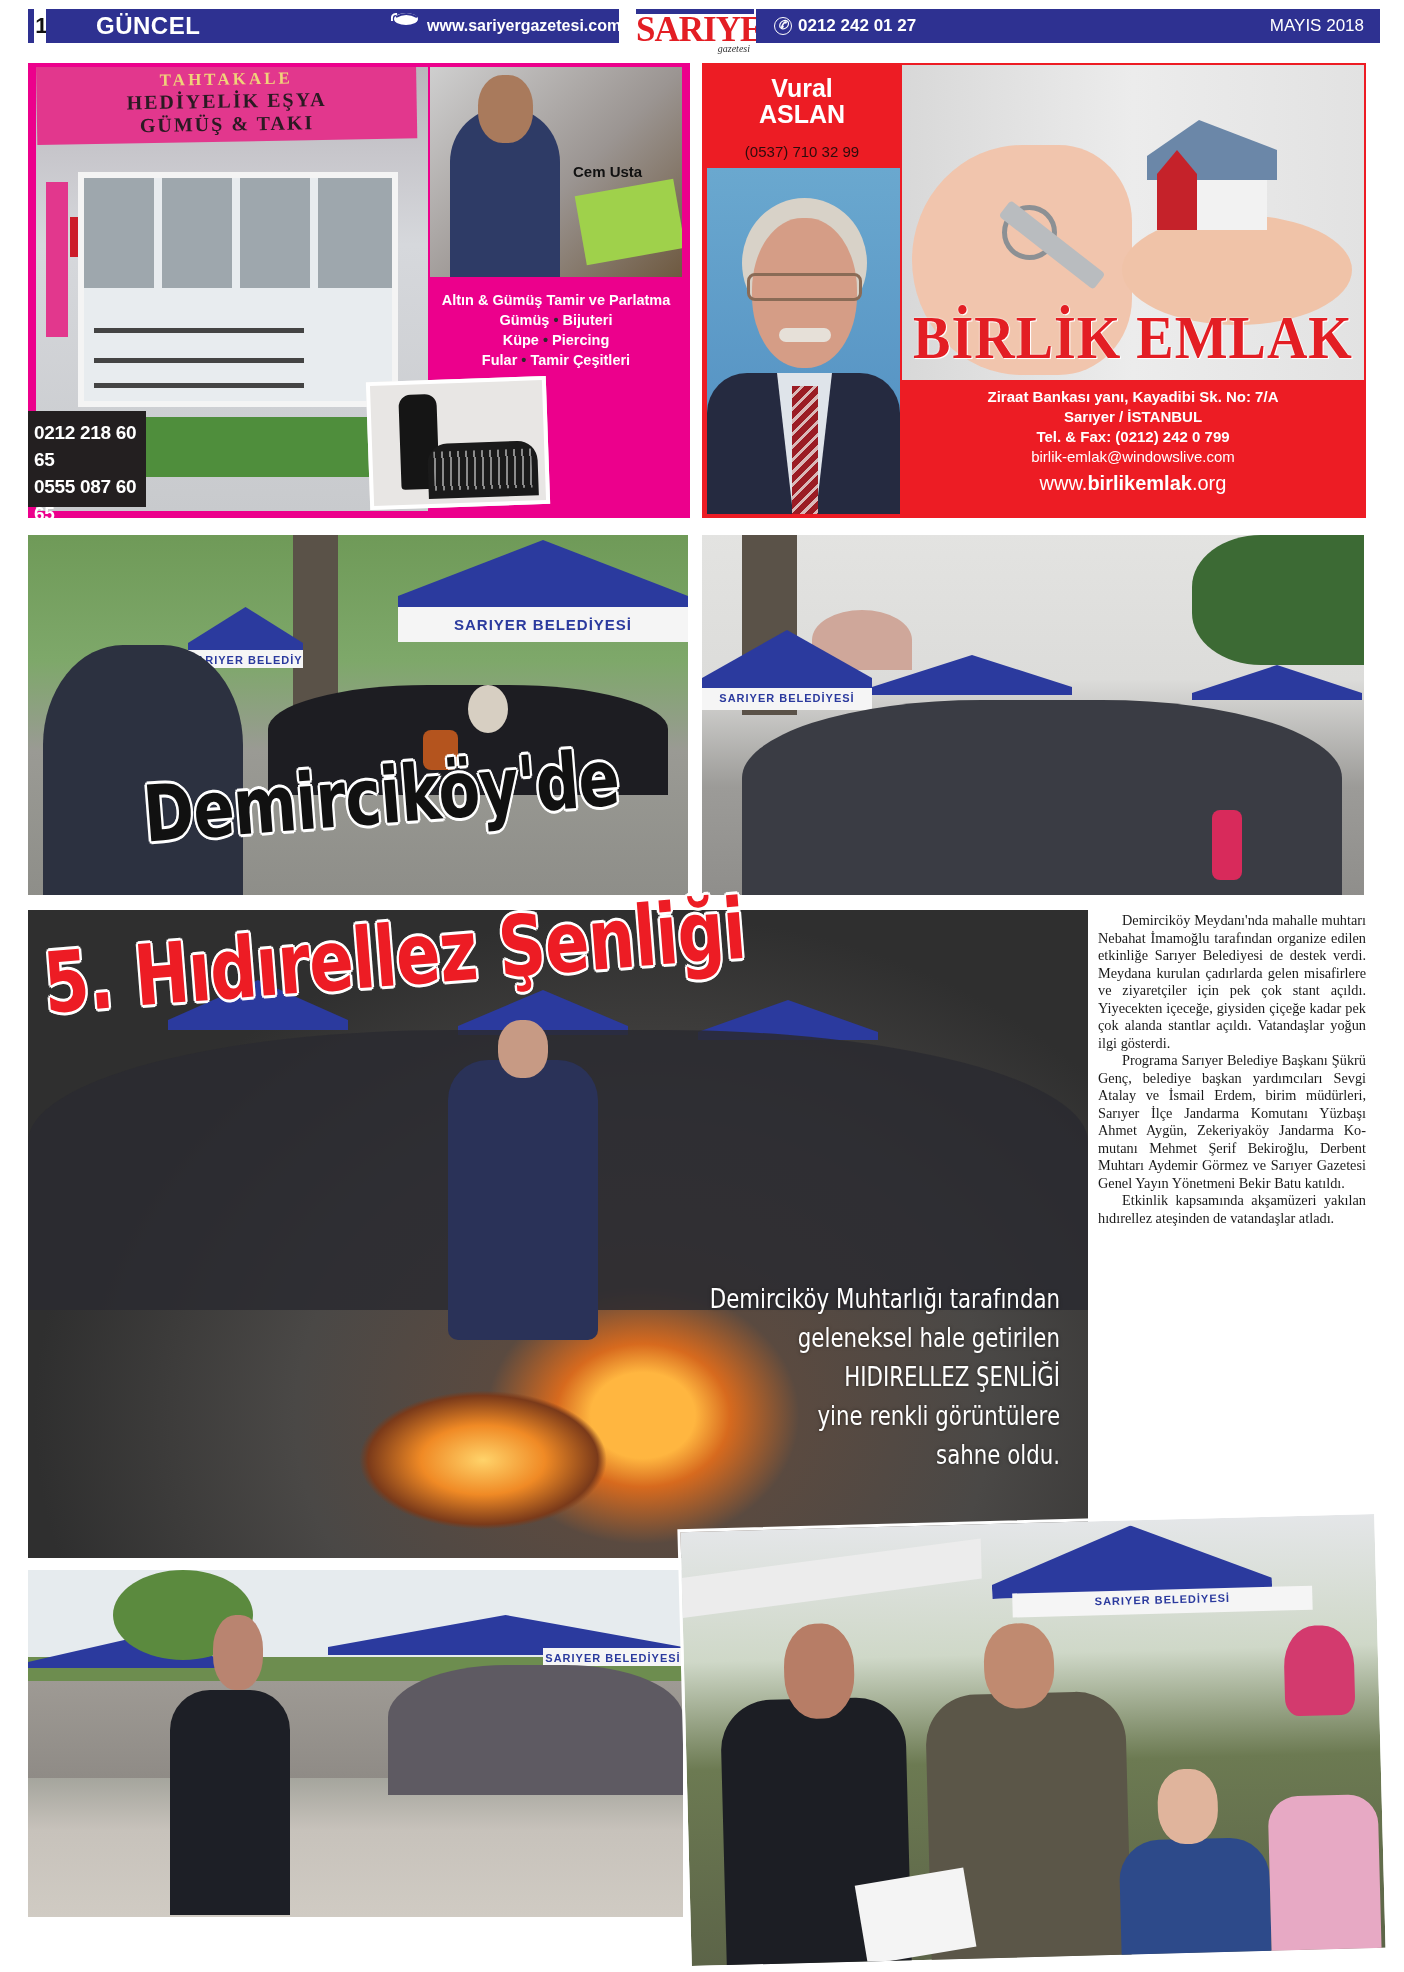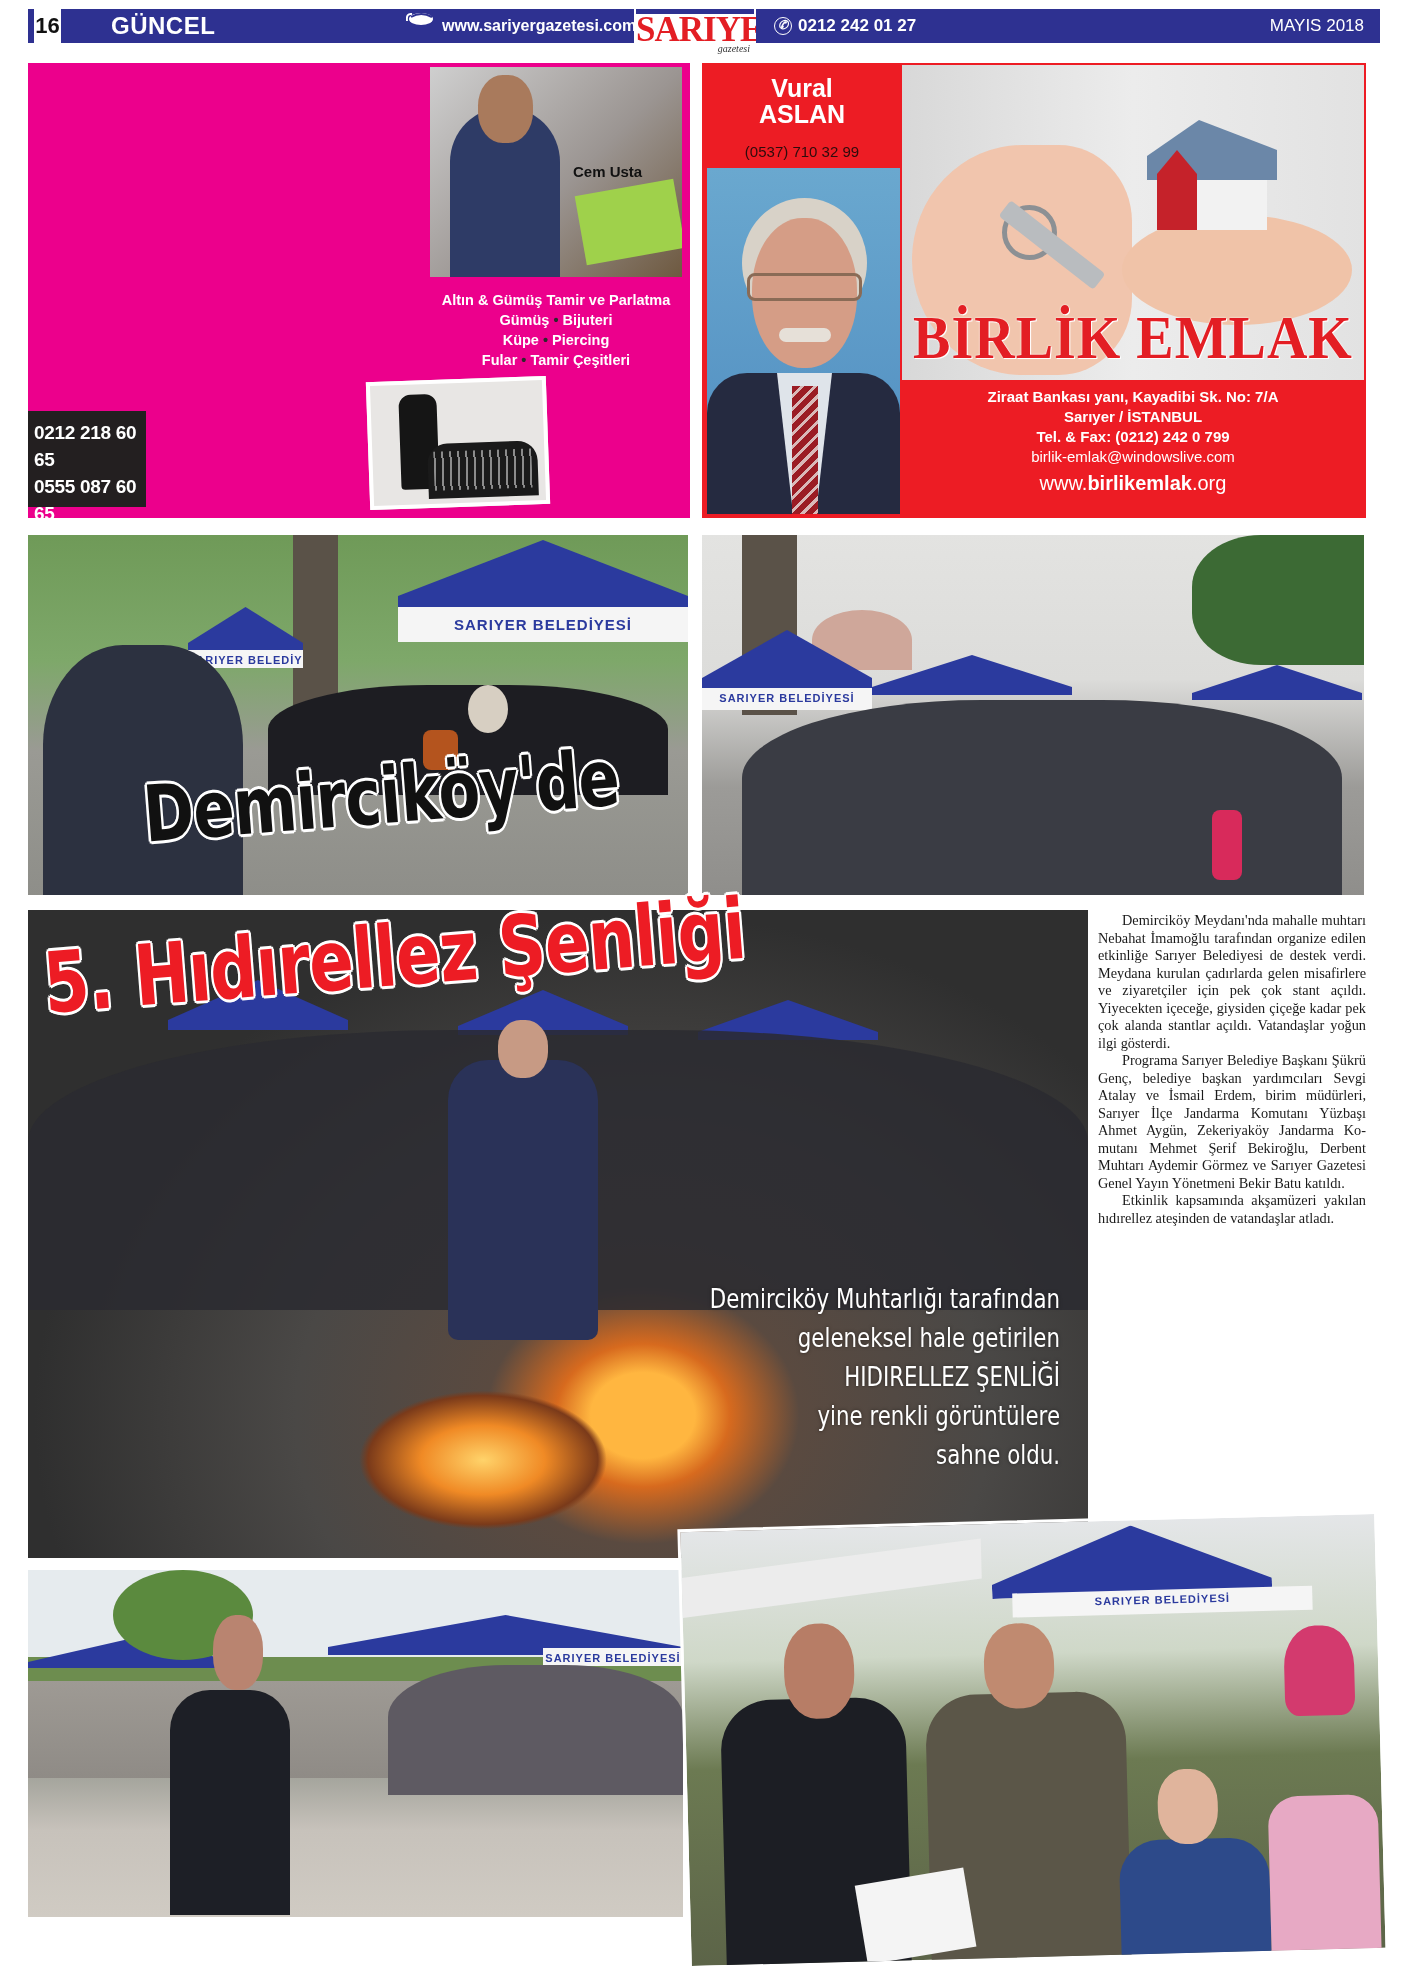--- a/index.html
+++ b/index.html
@@ -2,21 +2,21 @@
 <html><head>
 <meta charset="utf-8">
 <style>
   * { box-sizing: border-box; margin: 0; padding: 0; }
   html, body { width: 1404px; height: 1972px; background: #ffffff; overflow: hidden; }
   body { position: relative; font-family: "Liberation Sans", sans-serif; color: #111; }
 
   
   .mast { position: absolute; top: 9px; left: 28px; width: 1352px; height: 34px; }
   .mast-bar { position: absolute; top: 0; height: 34px; background: #2e3191; }
-  .mast-bar.left { left: 33px; width: 573px; }
+  .mast-bar.left { left: 18px; width: 573px; }
   .mast-bar.right { left: 728px; width: 624px; }
   .page-num { position: absolute; left: 0; top: 0; width: 33px; height: 34px; background: #fff; border-left: 6px solid #2e3191;
     font-weight: bold; font-size: 22px; line-height: 34px; text-align: center; color: #111; }
   .section { position: absolute; left: 50px; top: 0; line-height: 34px; color: #fff; font-weight: bold; font-size: 24px; letter-spacing: 0.5px; }
   .web { position: absolute; left: 345px; top: 0; line-height: 34px; color: #fff; font-size: 16px; font-weight: bold; display: flex; gap: 6px; }
   .web svg { width: 30px; height: 18px; }
   .logo { position: absolute; left: 608px; top: -2px; width: 118px; height: 48px; }
   .logo .topline { position: absolute; top: 2px; left: 0; width: 118px; height: 5px; background: #2e3191; }
   .logo .word { position: absolute; top: 4px; left: 0; width: 118px; text-align: center; font-family: "Liberation Serif", serif;
     font-weight: bold; font-size: 35px; line-height: 36px; color: #e31e24; letter-spacing: -1px; transform: scaleY(1.05); }
@@ -130,20 +130,39 @@
   <div class="mast-bar right">
     <span class="phone">
       <span class="circ">✆</span>
       <span>0212 242 01 27</span>
     </span>
     <span class="date">MAYIS 2018</span>
   </div>
 </header>
 
 <section class="ad1">
+  <div class="shopfront">
+    <div class="sign">
+      <div class="l1">TAHTAKALE</div>
+      <div class="l2">HEDİYELİK EŞYA</div>
+      <div class="l3">GÜMÜŞ &amp; TAKI</div>
+    </div>
+    <div class="side-banner"></div>
+    <div class="flag"></div>
+    <div class="window">
+      <div class="pane" style="left:0;top:0;width:70px;height:110px;"></div>
+      <div class="pane" style="left:78px;top:0;width:70px;height:110px;"></div>
+      <div class="pane" style="left:156px;top:0;width:70px;height:110px;"></div>
+      <div class="pane" style="left:234px;top:0;width:74px;height:110px;"></div>
+      <div class="shelf" style="left:10px;top:150px;width:210px;"></div>
+      <div class="shelf" style="left:10px;top:180px;width:210px;"></div>
+      <div class="shelf" style="left:10px;top:205px;width:210px;"></div>
+    </div>
+    <div class="grass"></div>
+  </div>
   <div class="phones1">
     <div>0212 218 60 65</div>
     <div>0555 087 60 65</div>
     <div>0531 701 56 49</div>
   </div>
   <div class="cem-photo">
     <div class="man"></div>
     <div class="head"></div>
     <div class="table"></div>
   </div>

